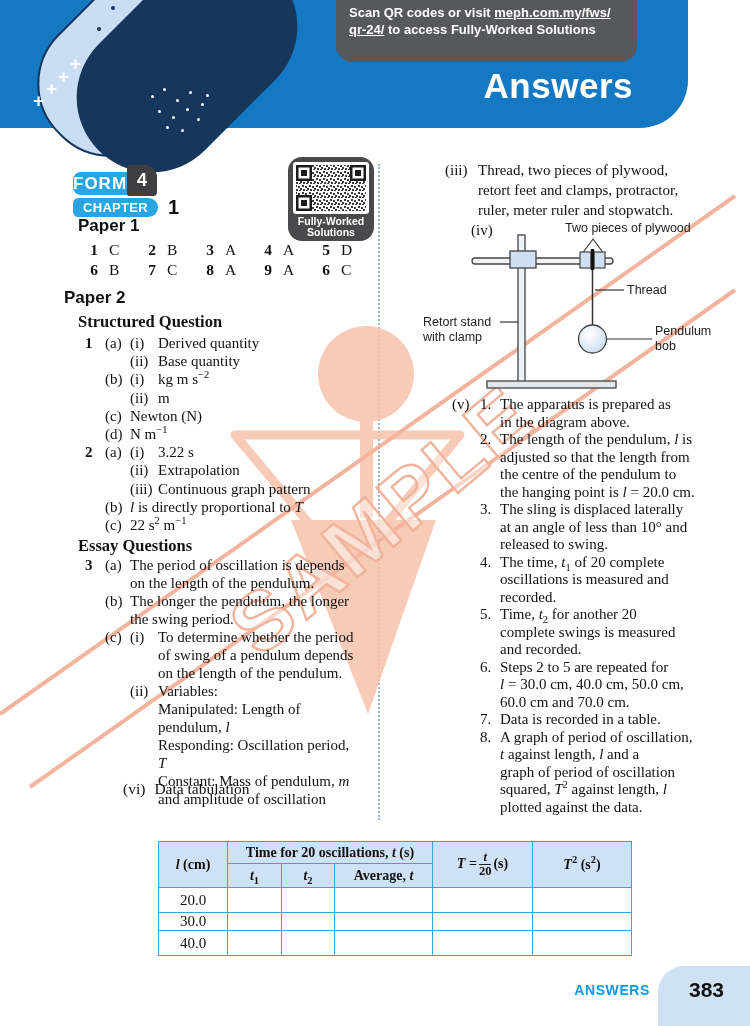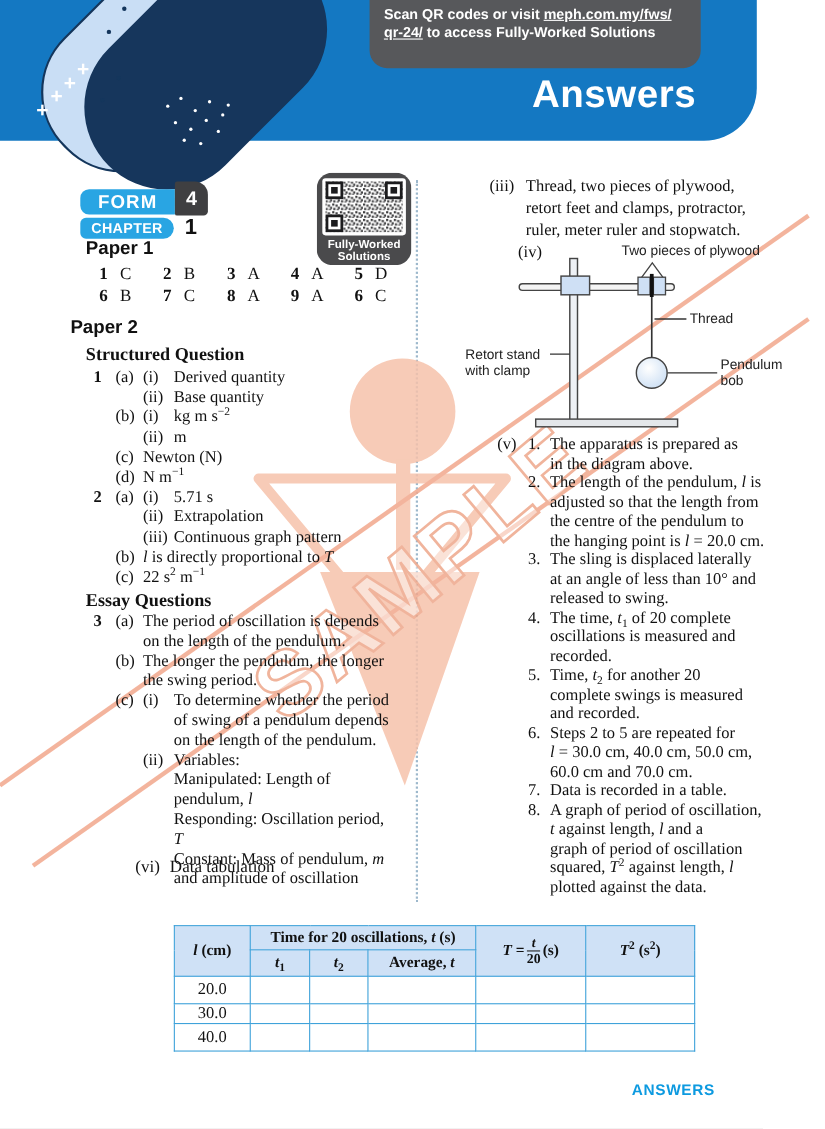--- a/index.html
+++ b/index.html
@@ -19,21 +19,21 @@
         background:#c9def5;border:2px solid #14365c;transform:rotate(-45deg);}
   .deco-circle{position:absolute;left:238px;top:42px;width:30px;height:30px;border-radius:50%;background:#9dc6ea;}
   .pill-navy{position:absolute;left:62px;top:-13px;width:250px;height:150px;border-radius:75px;
         background:#16365c;transform:rotate(-45deg);}
   .plus{position:absolute;color:#fff;font-family:"Liberation Sans",sans-serif;font-weight:bold;font-size:19px;line-height:12px;}
   .dot{position:absolute;border-radius:50%;}
   .dot.w{background:#fff;width:3px;height:3px;}
   .dot.n{background:#14365c;width:4px;height:4px;}
   
   .form-badge{position:absolute;left:73px;top:165px;display:flex;align-items:flex-start;z-index:4;}
-  .form-blue{margin-top:7px;height:23px;line-height:23px;padding:0 16px;background:#29a5e3;color:#fff;
+  .form-blue{margin-top:7px;height:23px;line-height:23px;padding:0 0;background:#29a5e3;color:#fff;
         border-radius:8px 0 0 8px;font-family:"Liberation Sans",sans-serif;font-weight:bold;font-size:17px;letter-spacing:1px;}
   .form-dark{width:30px;height:31px;line-height:31px;text-align:center;background:#3f3f41;color:#fff;
         border-radius:2px 12px 4px 2px;font-family:"Liberation Sans",sans-serif;font-weight:bold;font-size:18px;}
   .chapter-badge{position:absolute;left:73px;top:196px;display:flex;align-items:center;z-index:4;}
   .chapter-blue{height:19px;line-height:19px;padding:0 10px;background:#29a5e3;color:#fff;
         border-radius:6px 11px 11px 6px;font-family:"Liberation Sans",sans-serif;font-weight:bold;font-size:13px;letter-spacing:.3px;}
   .chapter-num{margin-left:10px;font-family:"Liberation Sans",sans-serif;font-weight:bold;font-size:20px;color:#111;}
   
   .sans-h{position:absolute;font-family:"Liberation Sans",sans-serif;font-weight:bold;font-size:17px;z-index:4;}
   .serif-h{position:absolute;font-weight:bold;font-size:16.5px;z-index:4;}
@@ -259,21 +259,21 @@
       </div>
     <div class="lrow">
         <span class="cn"></span>
         <span class="ca">(d)</span>
         <span class="ct">N m<sup>−1</sup></span>
       </div>
     <div class="lrow">
         <span class="cn">2</span>
         <span class="ca">(a)</span>
         <span class="ci">(i)</span>
-        <span class="ct">5.71 s</span>
+        <span class="ct">3.22 s</span>
       </div>
     <div class="lrow">
         <span class="cn"></span>
         <span class="ca"></span>
         <span class="ci">(ii)</span>
         <span class="ct">Extrapolation</span>
       </div>
     <div class="lrow">
         <span class="cn"></span>
         <span class="ca"></span>
@@ -439,14 +439,17 @@
       <td></td>
       <td></td>
       <td></td>
       <td></td>
       <td></td>
     </tr>
   </tbody>
     </table>
 
   <div class="footer-label">ANSWERS</div>
+  <div class="page-tab">
+    <span>383</span>
+  </div>
 
 </div>
 
 </body></html>

